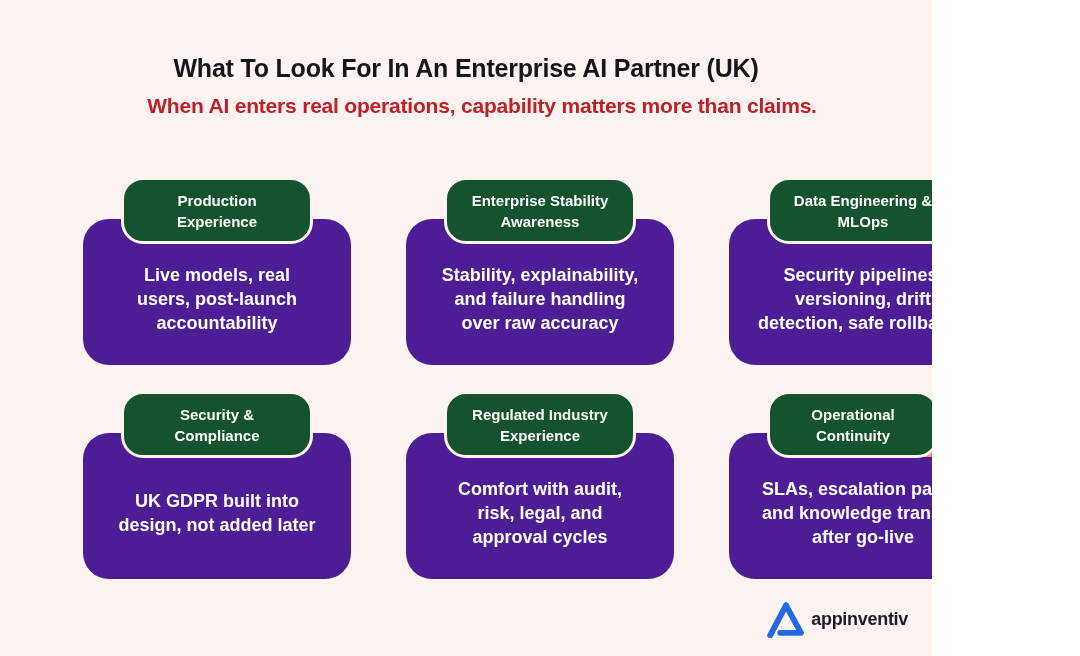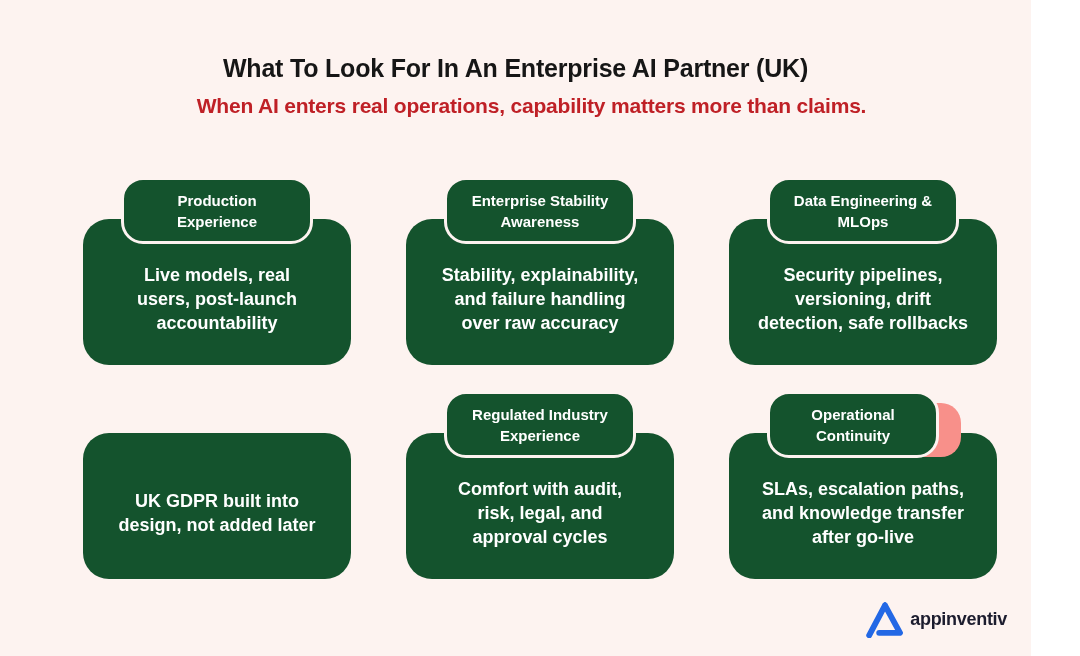--- a/index.html
+++ b/index.html
@@ -1,18 +1,18 @@
 <!DOCTYPE html>
 <html><head>
 <meta charset="utf-8">
 <style>
   html,body { margin:0; padding:0; }
   .canvas {
     position:relative;
-    width:1031px; height:656px;
+    width:932px; height:656px;
     background:#fdf3f0;
     font-family:"Liberation Sans", sans-serif;
     overflow:hidden;
   }
   .title {
     position:absolute; top:54px; left:0; right:0;
     text-align:center;
     font-size:25px; font-weight:700; color:#161616;
     letter-spacing:-0.2px;
   }
@@ -25,21 +25,21 @@
   }
   .cards {
     position:absolute; top:177px; left:83px;
     display:grid;
     grid-template-columns:repeat(3, 268px);
     column-gap:55px; row-gap:26px;
   }
   .card { position:relative; width:268px; height:188px; }
   .card-body {
     position:absolute; top:42px; left:0; right:0; bottom:0;
-    background:#14532d;
+    background:#4c1d95;
     border-radius:26px;
     color:#ffffff;
     font-size:18px; font-weight:700; line-height:1.35;
     text-align:center;
     display:flex; align-items:center; justify-content:center;
     white-space:pre-line;
     padding:14px 4px 0;
     box-sizing:border-box;
   }
   .tab-bump {
@@ -107,20 +107,22 @@
       <div class="card-body">Security pipelines,
 versioning, drift
 detection, safe rollbacks</div>
       <div class="card-tab">Data Engineering &amp;
 MLOps</div>
     </div>
 
     <div class="card">
       <div class="card-body">UK GDPR built into
 design, not added later</div>
+      <div class="card-tab">Security &amp;
+Compliance</div>
     </div>
 
     <div class="card">
       <div class="card-body">Comfort with audit,
 risk, legal, and
 approval cycles</div>
       <div class="card-tab">Regulated Industry
 Experience</div>
     </div>
 

